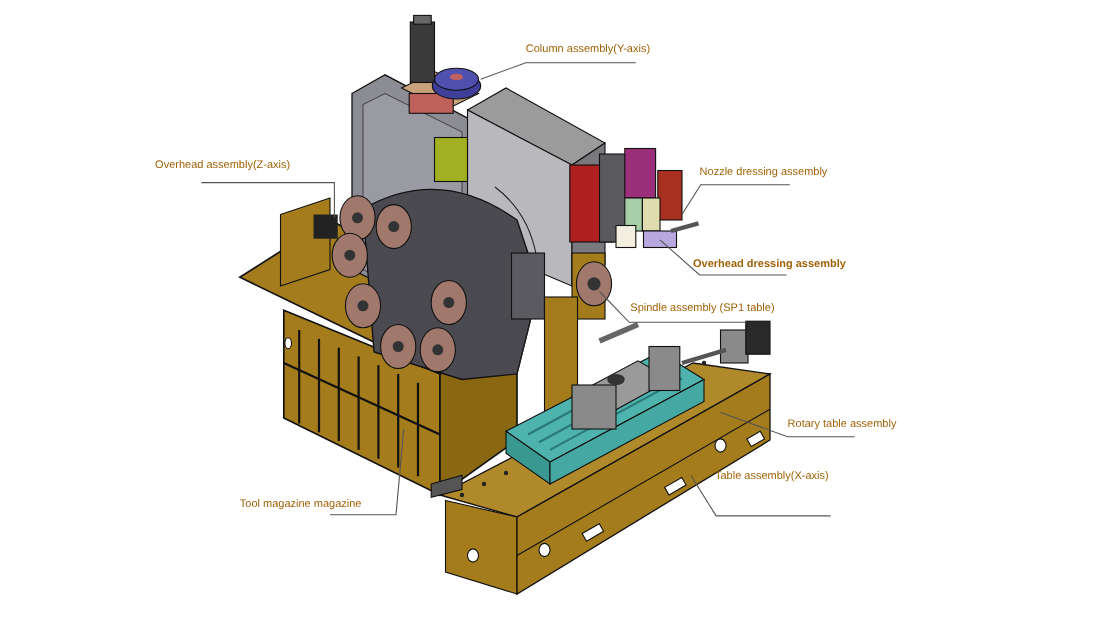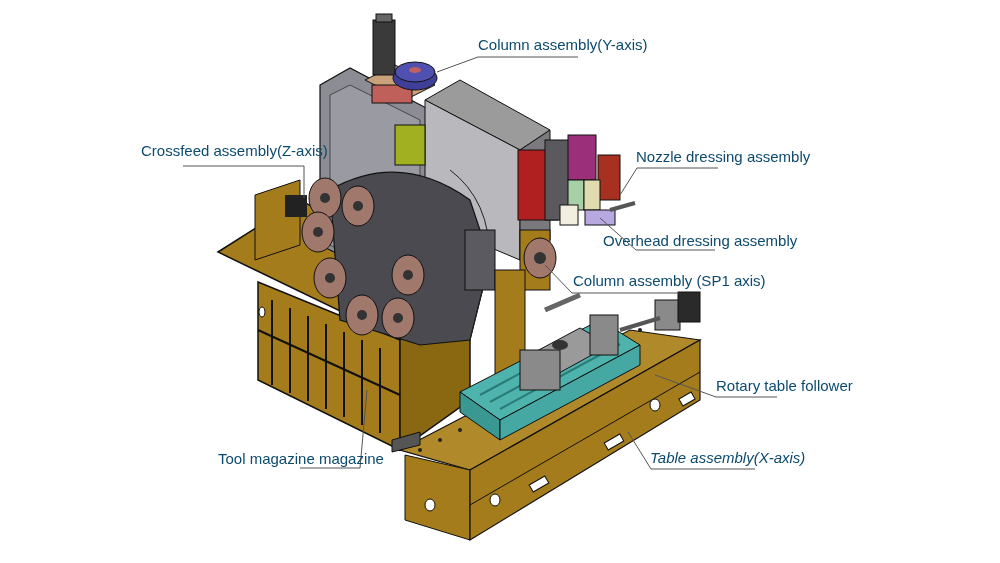--- a/index.html
+++ b/index.html
@@ -1,18 +1,18 @@
 <!DOCTYPE html>
 <html><head>
 <meta charset="utf-8">
 <style>
   html, body { margin: 0; padding: 0; background: #ffffff; }
   body { width: 1000px; height: 563px; position: relative; overflow: hidden; font-family: "Liberation Sans", sans-serif; }
   #stage { position: absolute; left: 0; top: 0; width: 1000px; height: 563px; }
-  .lbl { position: absolute; font-size: 15px; color: #0c4a6e; white-space: nowrap; line-height: 14px; }
+  .lbl { position: absolute; font-size: 10px; color: #a16207; white-space: nowrap; line-height: 14px; }
 </style>
 </head>
 <body>
 
 <svg id="stage" viewBox="0 0 1000 563" xmlns="http://www.w3.org/2000/svg">
 
   <g>
     <polygon points="218,252 300,200 470,290 400,340" fill="#a47c1c" stroke="#111" stroke-width="1.5"></polygon>
     <polygon points="258,282 400,340 400,450 258,380" fill="#a47c1c" stroke="#111" stroke-width="1.5"></polygon>
     <polygon points="400,340 470,290 470,400 400,450" fill="#8a6812" stroke="#111" stroke-width="1.5"></polygon>
@@ -143,19 +143,19 @@
     <polyline points="620,195 637,168 718,168"></polyline>
     <polyline points="600,218 636,250 715,250"></polyline>
     <polyline points="545,265 572,293 679,293"></polyline>
     <polyline points="655,375 716,397 777,397"></polyline>
     <polyline points="628,432 651,469 755,469"></polyline>
     <polyline points="300,468 360,468 367,390"></polyline>
   </g>
 </svg>
 
 <div class="lbl" style="left:478px;top:38px;">Column assembly(Y-axis)</div>
-<div class="lbl" style="left:141px;top:144px;">Crossfeed assembly(Z-axis)</div>
+<div class="lbl" style="left:141px;top:144px;">Overhead assembly(Z-axis)</div>
 <div class="lbl" style="left:636px;top:150px;">Nozzle dressing assembly</div>
-<div class="lbl" style="left:603px;top:234px;">Overhead dressing assembly</div>
-<div class="lbl" style="left:573px;top:274px;">Column assembly (SP1 axis)</div>
-<div class="lbl" style="left:716px;top:379px;">Rotary table follower</div>
-<div class="lbl" style="left:650px;top:451px;font-style:italic;">Table assembly(X-axis)</div>
+<div class="lbl" style="left:630px;top:234px;font-weight:bold;">Overhead dressing assembly</div>
+<div class="lbl" style="left:573px;top:274px;">Spindle assembly (SP1 table)</div>
+<div class="lbl" style="left:716px;top:379px;">Rotary table assembly</div>
+<div class="lbl" style="left:650px;top:426px;">Table assembly(X-axis)</div>
 <div class="lbl" style="left:218px;top:452px;">Tool magazine magazine</div>
 
 </body></html>

